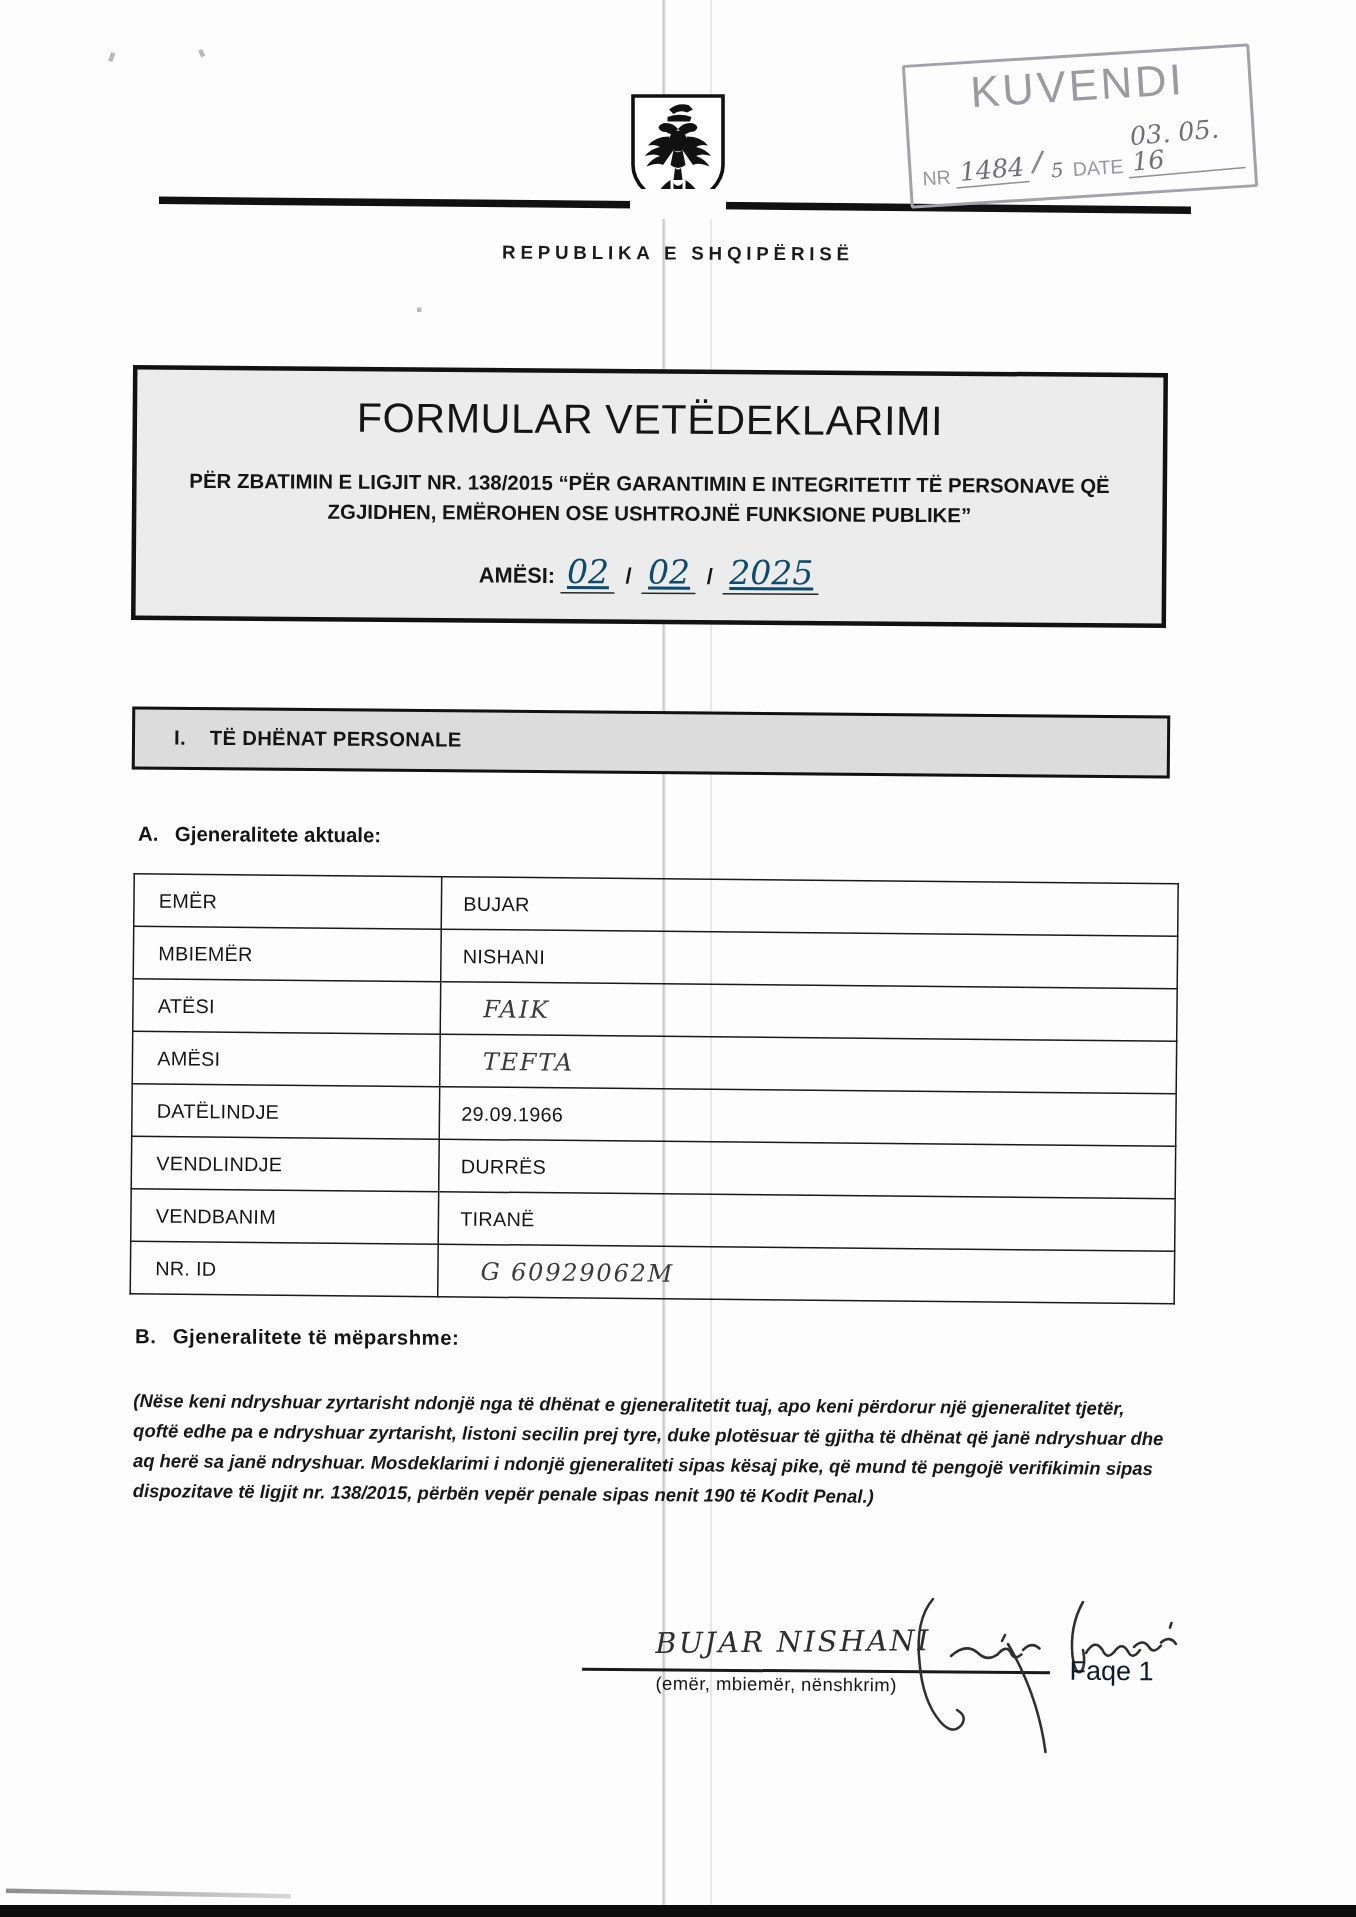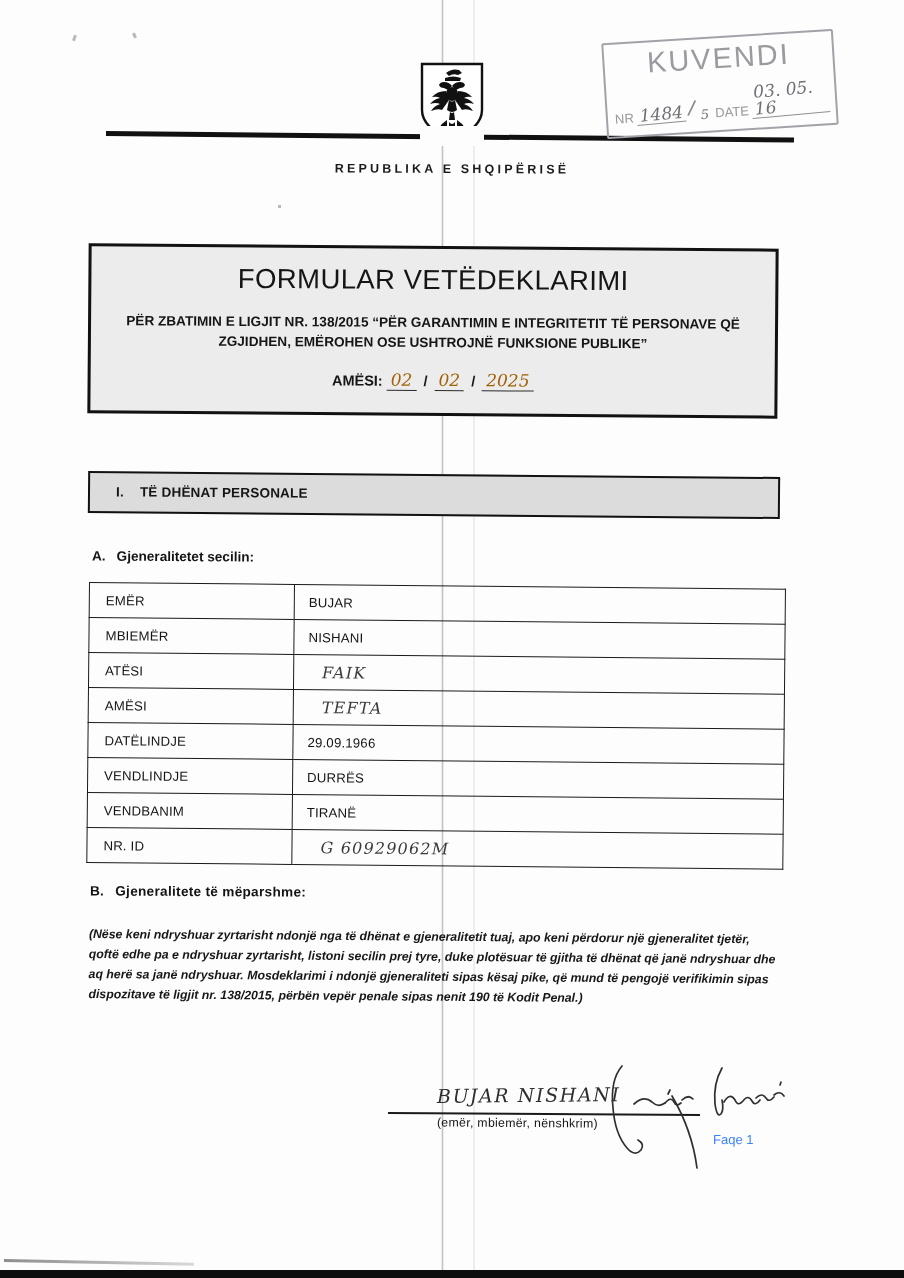--- a/index.html
+++ b/index.html
@@ -180,24 +180,25 @@
     margin-top: 18px;
     text-align: center;
     font-size: 14.5px;
     font-weight: bold;
     color: #161616;
   }
   #date-line .hw {
     font-family: "DejaVu Serif", serif;
     font-style: italic;
     font-weight: normal;
-    font-size: 17px;
+    font-size: 22px;
     border-bottom: 1.6px solid #2a2a2a;
     padding: 0 4px;
-    color: #a16207;
+    color: #0c4a6e;
+    text-decoration: underline;
   }
   #date-line .sep { padding: 0 3px; }
 
   
   #section-bar {
     position: absolute;
     left: 88px;
     top: 474px;
     width: 692px;
     height: 42px;
@@ -312,23 +313,23 @@
     position: absolute;
     left: 608px;
     top: 1060px;
     width: 190px;
     height: 110px;
     pointer-events: none;
   }
   #page-num {
     position: absolute;
     left: 713px;
-    top: 1132px;
-    font-size: 13px;
-    color: #3b82f6;
+    top: 1104px;
+    font-size: 18px;
+    color: #0f172a;
     transform: rotate(0.3deg);
   }
 </style>
 </head>
 <body>
 
 <div id="page">
 
   <div class="fold f1"></div>
   <div class="fold f2"></div>
@@ -391,21 +392,21 @@
     </div>
   </div>
 
   <div id="section-bar">
     <div class="txt">
       <span class="num">I.</span><span>TË DHËNAT PERSONALE</span>
     </div>
   </div>
 
   <div class="sub-heading" id="heading-a">
-    <span class="ltr">A.</span><span>Gjeneralitetet secilin:</span>
+    <span class="ltr">A.</span><span>Gjeneralitete aktuale:</span>
   </div>
 
   <div id="table-wrap">
     <table>
       <tbody id="table-body">
           <tr>
             <td class="label">EMËR</td>
             <td class="value print">BUJAR</td>
           </tr>
           <tr>

